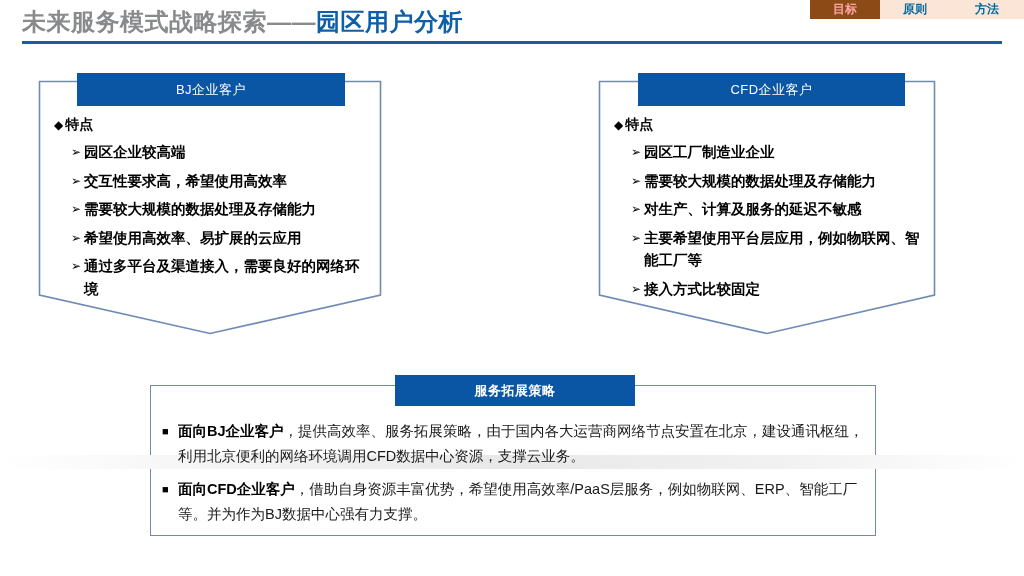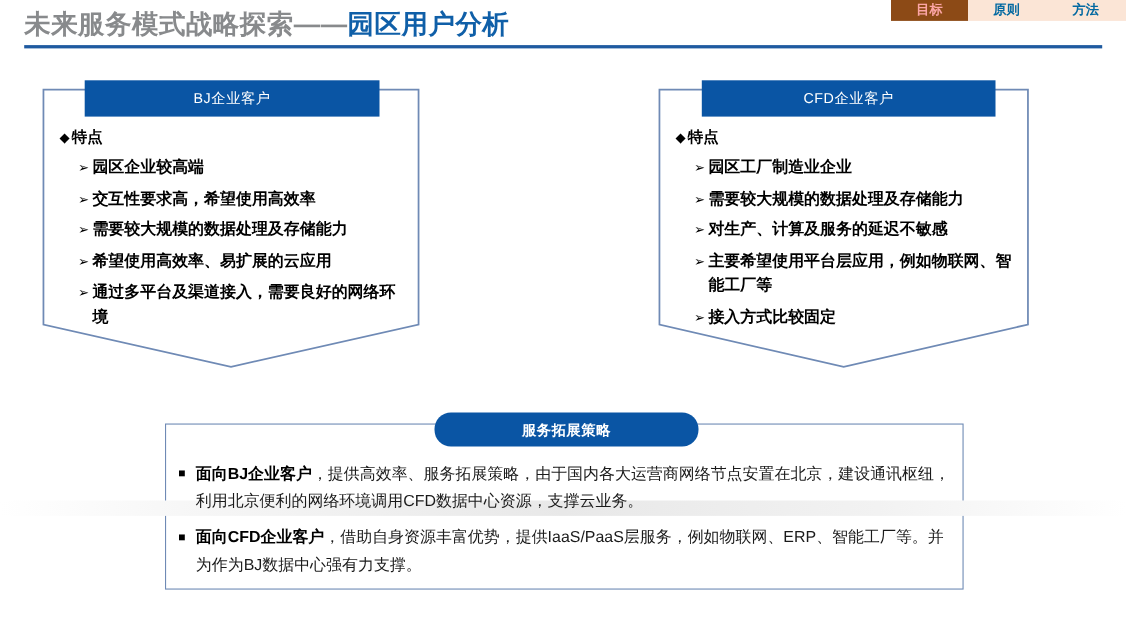--- a/index.html
+++ b/index.html
@@ -87,21 +87,20 @@
     border:1.6px solid #6f8ab5;
     background:#ffffff;
     box-sizing:border-box;
   }
   #strategy-head{
     position:absolute;left:395px;top:375px;width:240px;height:31px;
     background:#0a55a4;color:#fff;
     font-size:13px;font-weight:bold;letter-spacing:.5px;
     display:flex;align-items:center;justify-content:center;
     z-index:4;
-    border-radius:15px;
   }
   .strategy-list{
     position:absolute;left:162px;top:419px;width:706px;
     z-index:3;
   }
   .s-item{
     position:relative;
     font-size:14.5px;color:#1a1a1a;
     line-height:25px;
     padding-left:16px;
@@ -174,18 +173,18 @@
   </div>
 
   <div id="strategy-card"></div>
   <div id="strategy-head">服务拓展策略</div>
 
   <div class="strategy-list">
     <div class="s-item">
       <span class="sq">■</span><b>面向BJ企业客户</b><span>，提供高效率、服务拓展策略，由于国内各大运营商网络节点安置在北京，建设通讯枢纽，利用北京便利的网络环境调用CFD数据中心资源，支撑云业务。</span>
     </div>
     <div class="s-item">
-      <span class="sq">■</span><b>面向CFD企业客户</b><span>，借助自身资源丰富优势，提供IaaS/PaaS层服务，例如物联网、ERP、智能工厂等。并为作为BJ数据中心强有力支撑。</span>
+      <span class="sq">■</span><b>面向CFD企业客户</b><span>，借助自身资源丰富优势，希望使用高效率/PaaS层服务，例如物联网、ERP、智能工厂等。并为作为BJ数据中心强有力支撑。</span>
     </div>
   </div>
 
   <div class="footer-strip"></div>
 </div>
 
 </body></html>

